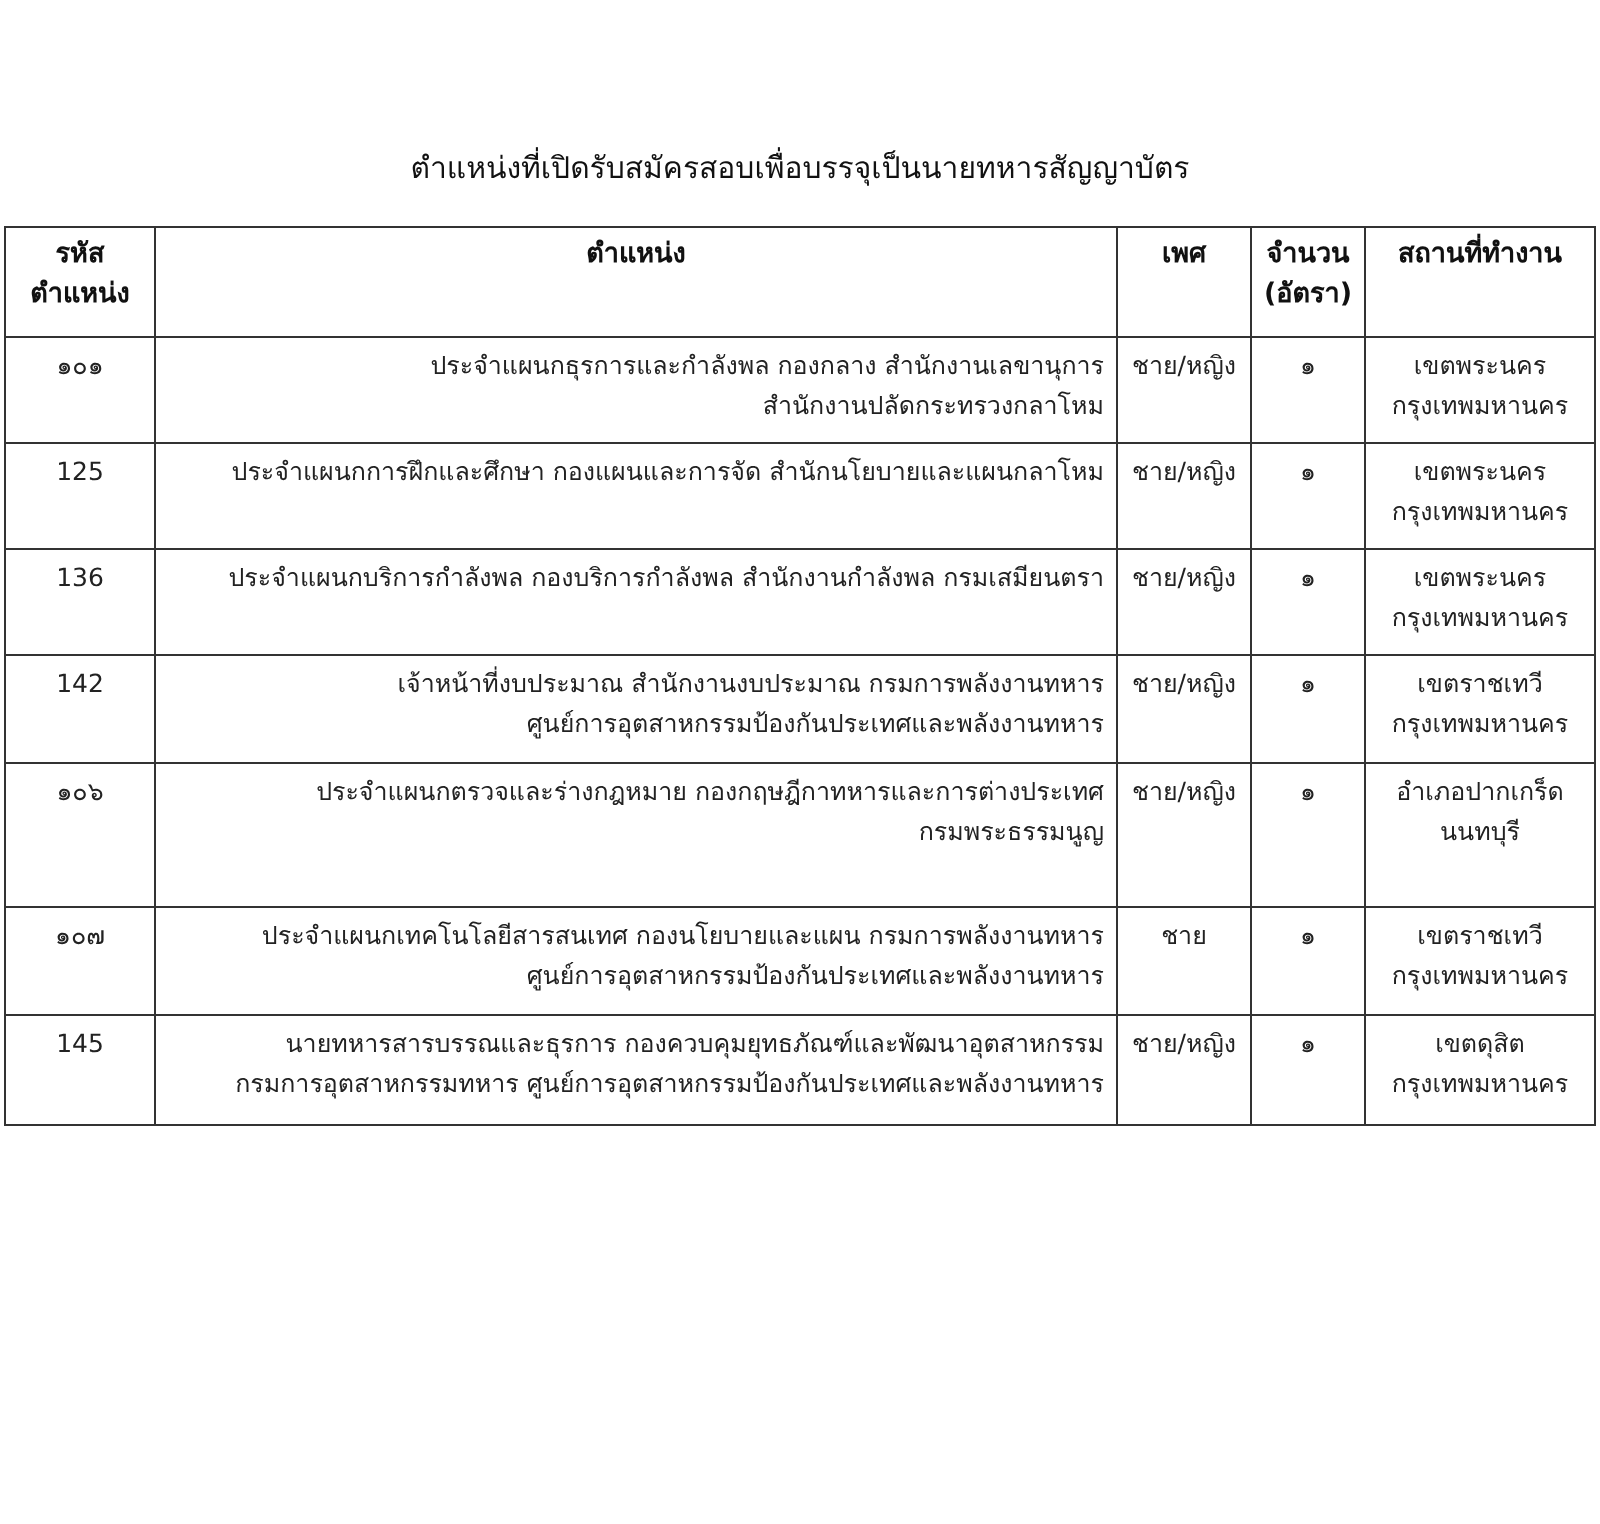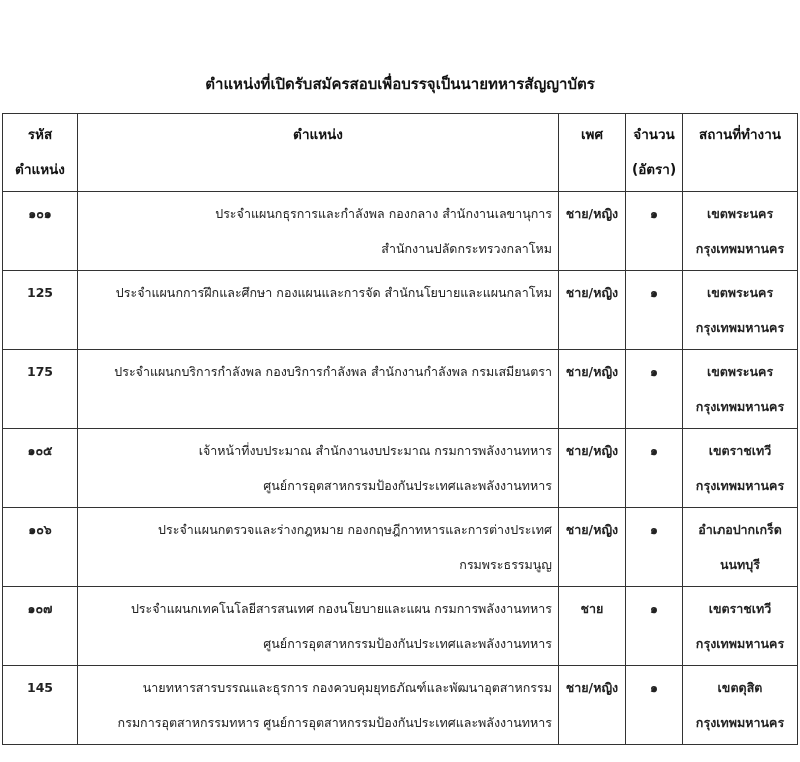--- a/index.html
+++ b/index.html
@@ -1,24 +1,24 @@
 <!DOCTYPE html>
 <html><head>
 <meta charset="utf-8">
 <style>
   html, body { margin:0; padding:0; background:#ffffff; }
   body { width:800px; height:762px; position:relative; overflow:hidden;
          font-family:"DejaVu Sans","Liberation Sans",sans-serif; color:#222; }
   .title { position:absolute; top:72px; left:0; width:800px; text-align:center;
-           font-size:15px; font-weight:bold; color:#111; }
+           font-size:15px; font-weight:normal; color:#111; }
   table { position:absolute; top:113px; left:2px; width:795px; border-collapse:collapse;
           table-layout:fixed; font-size:12.5px; }
-  td, th { border:1.5px solid #333; vertical-align:top; padding:4px 6px; line-height:35px;margin-top:46px; }
+  td, th { border:1.5px solid #333; vertical-align:top; padding:4px 6px; line-height:20px;margin-top:46px; }
   th { font-weight:bold; font-size:13.5px; color:#111; text-align:center; padding-top:3px; }
-  td.code, td.gender, td.count, td.loc { text-align:center;font-weight:bold; }
+  td.code, td.gender, td.count, td.loc { text-align:center; }
   td.pos { text-align:right; padding-left:8px; }
   .pre { white-space:pre-line; }
 </style>
 </head>
 <body>
 
 <div class="title">ตำแหน่งที่เปิดรับสมัครสอบเพื่อบรรจุเป็นนายทหารสัญญาบัตร</div>
 
 <table>
   <colgroup>
@@ -51,29 +51,29 @@
     </tr>
     <tr style="height:53px">
       <td class="code">125</td>
       <td class="pos pre">ประจำแผนกการฝึกและศึกษา กองแผนและการจัด สำนักนโยบายและแผนกลาโหม</td>
       <td class="gender">ชาย/หญิง</td>
       <td class="count">๑</td>
       <td class="loc pre">เขตพระนคร
 กรุงเทพมหานคร</td>
     </tr>
     <tr style="height:53px">
-      <td class="code">175</td>
+      <td class="code">136</td>
       <td class="pos pre">ประจำแผนกบริการกำลังพล กองบริการกำลังพล สำนักงานกำลังพล กรมเสมียนตรา</td>
       <td class="gender">ชาย/หญิง</td>
       <td class="count">๑</td>
       <td class="loc pre">เขตพระนคร
 กรุงเทพมหานคร</td>
     </tr>
     <tr style="height:54px">
-      <td class="code">๑๐๕</td>
+      <td class="code">142</td>
       <td class="pos pre">เจ้าหน้าที่งบประมาณ สำนักงานงบประมาณ กรมการพลังงานทหาร
 ศูนย์การอุตสาหกรรมป้องกันประเทศและพลังงานทหาร</td>
       <td class="gender">ชาย/หญิง</td>
       <td class="count">๑</td>
       <td class="loc pre">เขตราชเทวี
 กรุงเทพมหานคร</td>
     </tr>
     <tr style="height:72px">
       <td class="code">๑๐๖</td>
       <td class="pos pre">ประจำแผนกตรวจและร่างกฎหมาย กองกฤษฎีกาทหารและการต่างประเทศ

